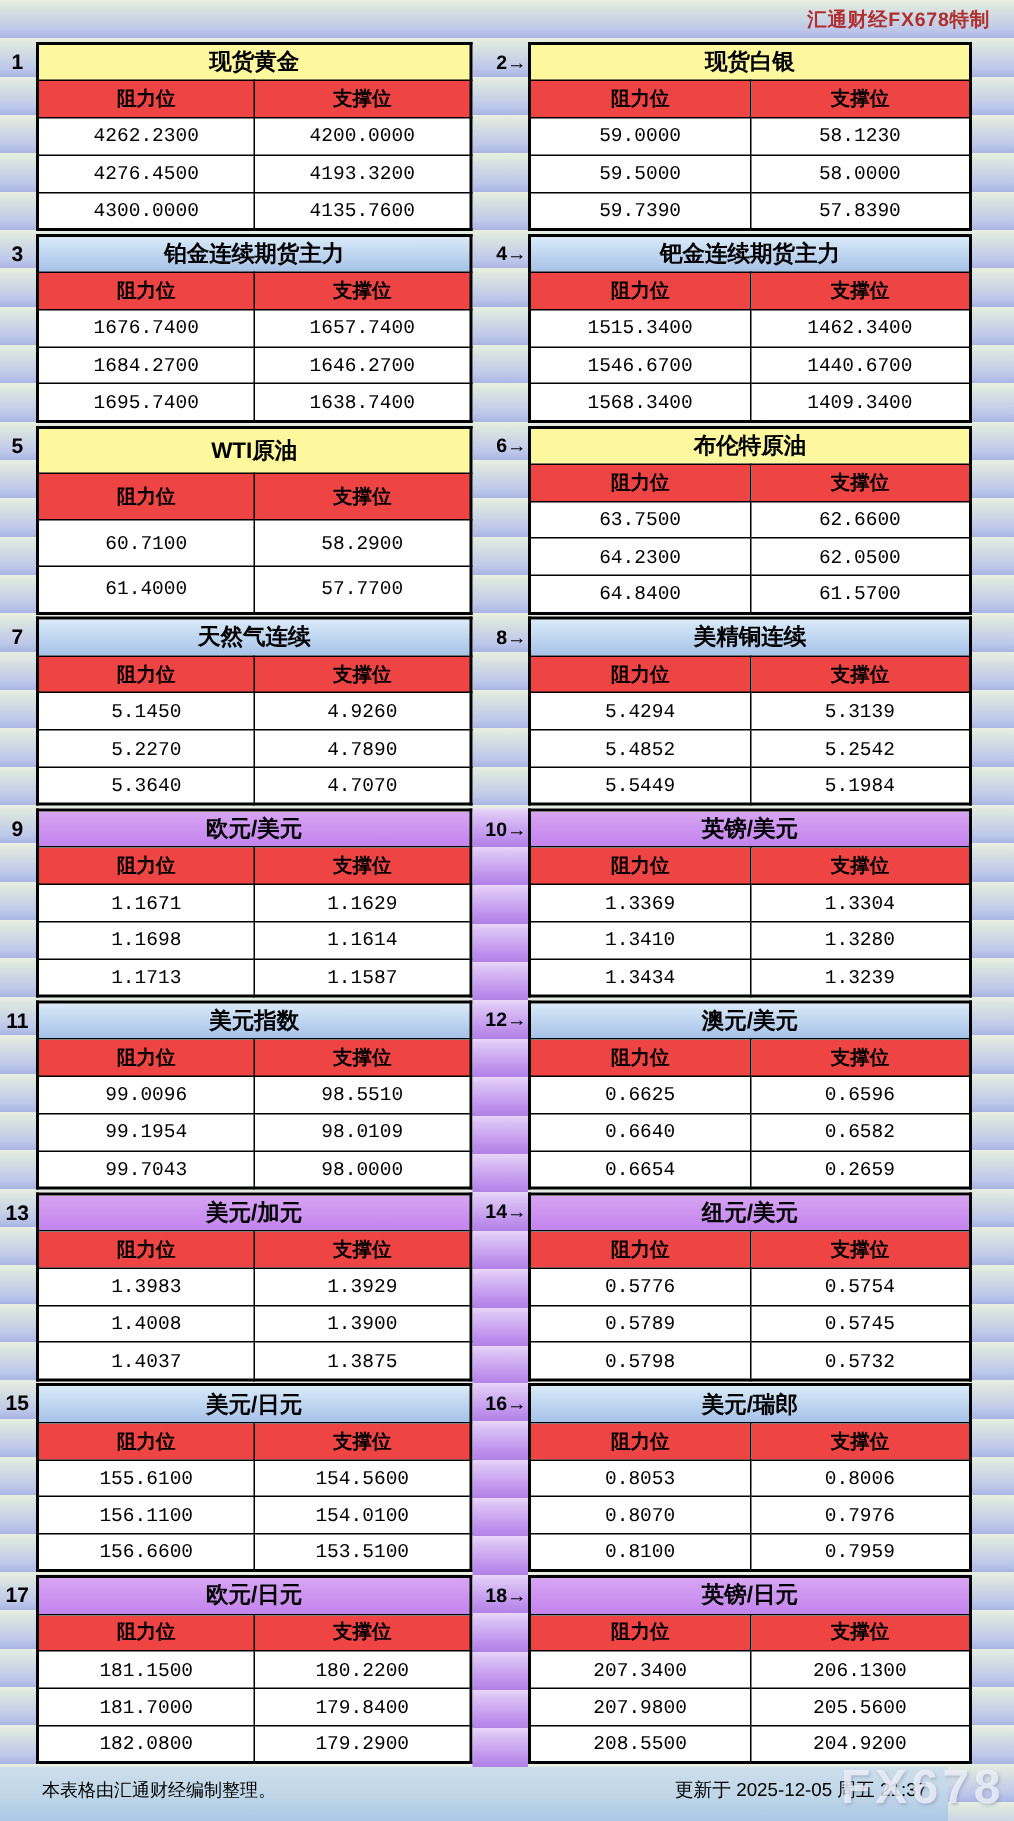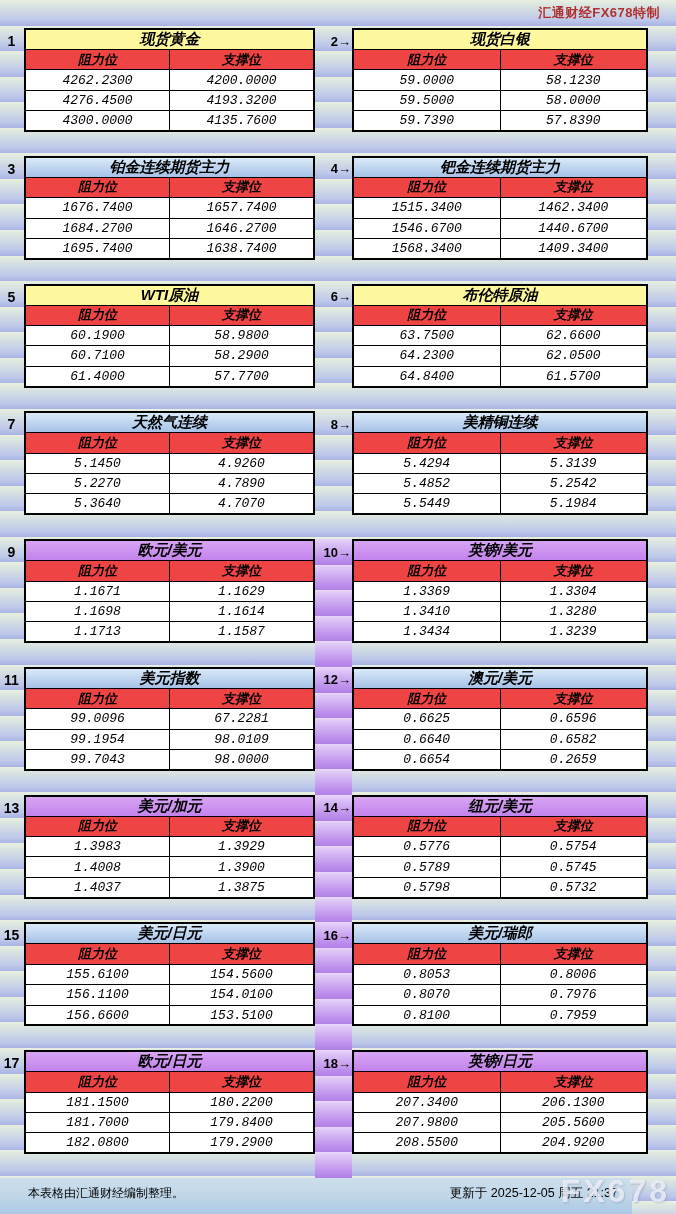--- a/index.html
+++ b/index.html
@@ -27,22 +27,22 @@
   .band.purple-gutter .gutter{
     background:repeating-linear-gradient(180deg,
       #e9d7fa 0px, #ddc4f6 4px, #bd8fec 20px, #b181e6 25.56px);
   }
   .arrow{
     position:absolute;top:0;right:1px;height:26px;
     display:flex;align-items:center;
     font-size:13px;font-weight:bold;color:#000;white-space:nowrap;
   }
   table.panel{
-    width:100%;height:104px;border-collapse:collapse;table-layout:fixed;
-    background:#fff;border:2px solid #000;font-style:italic;
+    width:100%;height:126px;border-collapse:collapse;table-layout:fixed;
+    background:#fff;border:2px solid #000;
   }
   table.panel td{
     border:1px solid #000;text-align:center;vertical-align:middle;
     height:20%;padding:0;color:#000;overflow:hidden;white-space:nowrap;
   }
   td.ph{font-size:15px;font-weight:bold;}
   td.ph.theme-yellow{background:#fdf89e;}
   td.ph.theme-blue{background:linear-gradient(180deg,#d9eaf8 0%,#a6c2e8 100%);}
   td.ph.theme-purple{background:linear-gradient(180deg,#d7a5f3 0%,#c383ec 100%);}
   td.ch{font-size:13px;font-weight:bold;background:#ef4444;}
@@ -192,24 +192,20 @@
   <table class="panel">
     <tbody>
             <tr>
       <td class="ph theme-yellow" colspan="2">WTI原油</td>
     </tr>
     <tr>
       <td class="ch">阻力位</td>
       <td class="ch">支撑位</td>
     </tr>
     <tr>
-      <td class="v">60.1900</td>
-      <td class="v">58.9800</td>
-    </tr>
-    <tr>
       <td class="v">60.7100</td>
       <td class="v">58.2900</td>
     </tr>
     <tr>
       <td class="v">61.4000</td>
       <td class="v">57.7700</td>
     </tr>
   </tbody>
         </table>
 </div>
@@ -361,21 +357,21 @@
     <tbody>
             <tr>
       <td class="ph theme-blue" colspan="2">美元指数</td>
     </tr>
     <tr>
       <td class="ch">阻力位</td>
       <td class="ch">支撑位</td>
     </tr>
     <tr>
       <td class="v">99.0096</td>
-      <td class="v">67.2281</td>
+      <td class="v">98.5510</td>
     </tr>
     <tr>
       <td class="v">99.1954</td>
       <td class="v">98.0109</td>
     </tr>
     <tr>
       <td class="v">99.7043</td>
       <td class="v">98.0000</td>
     </tr>
   </tbody>

